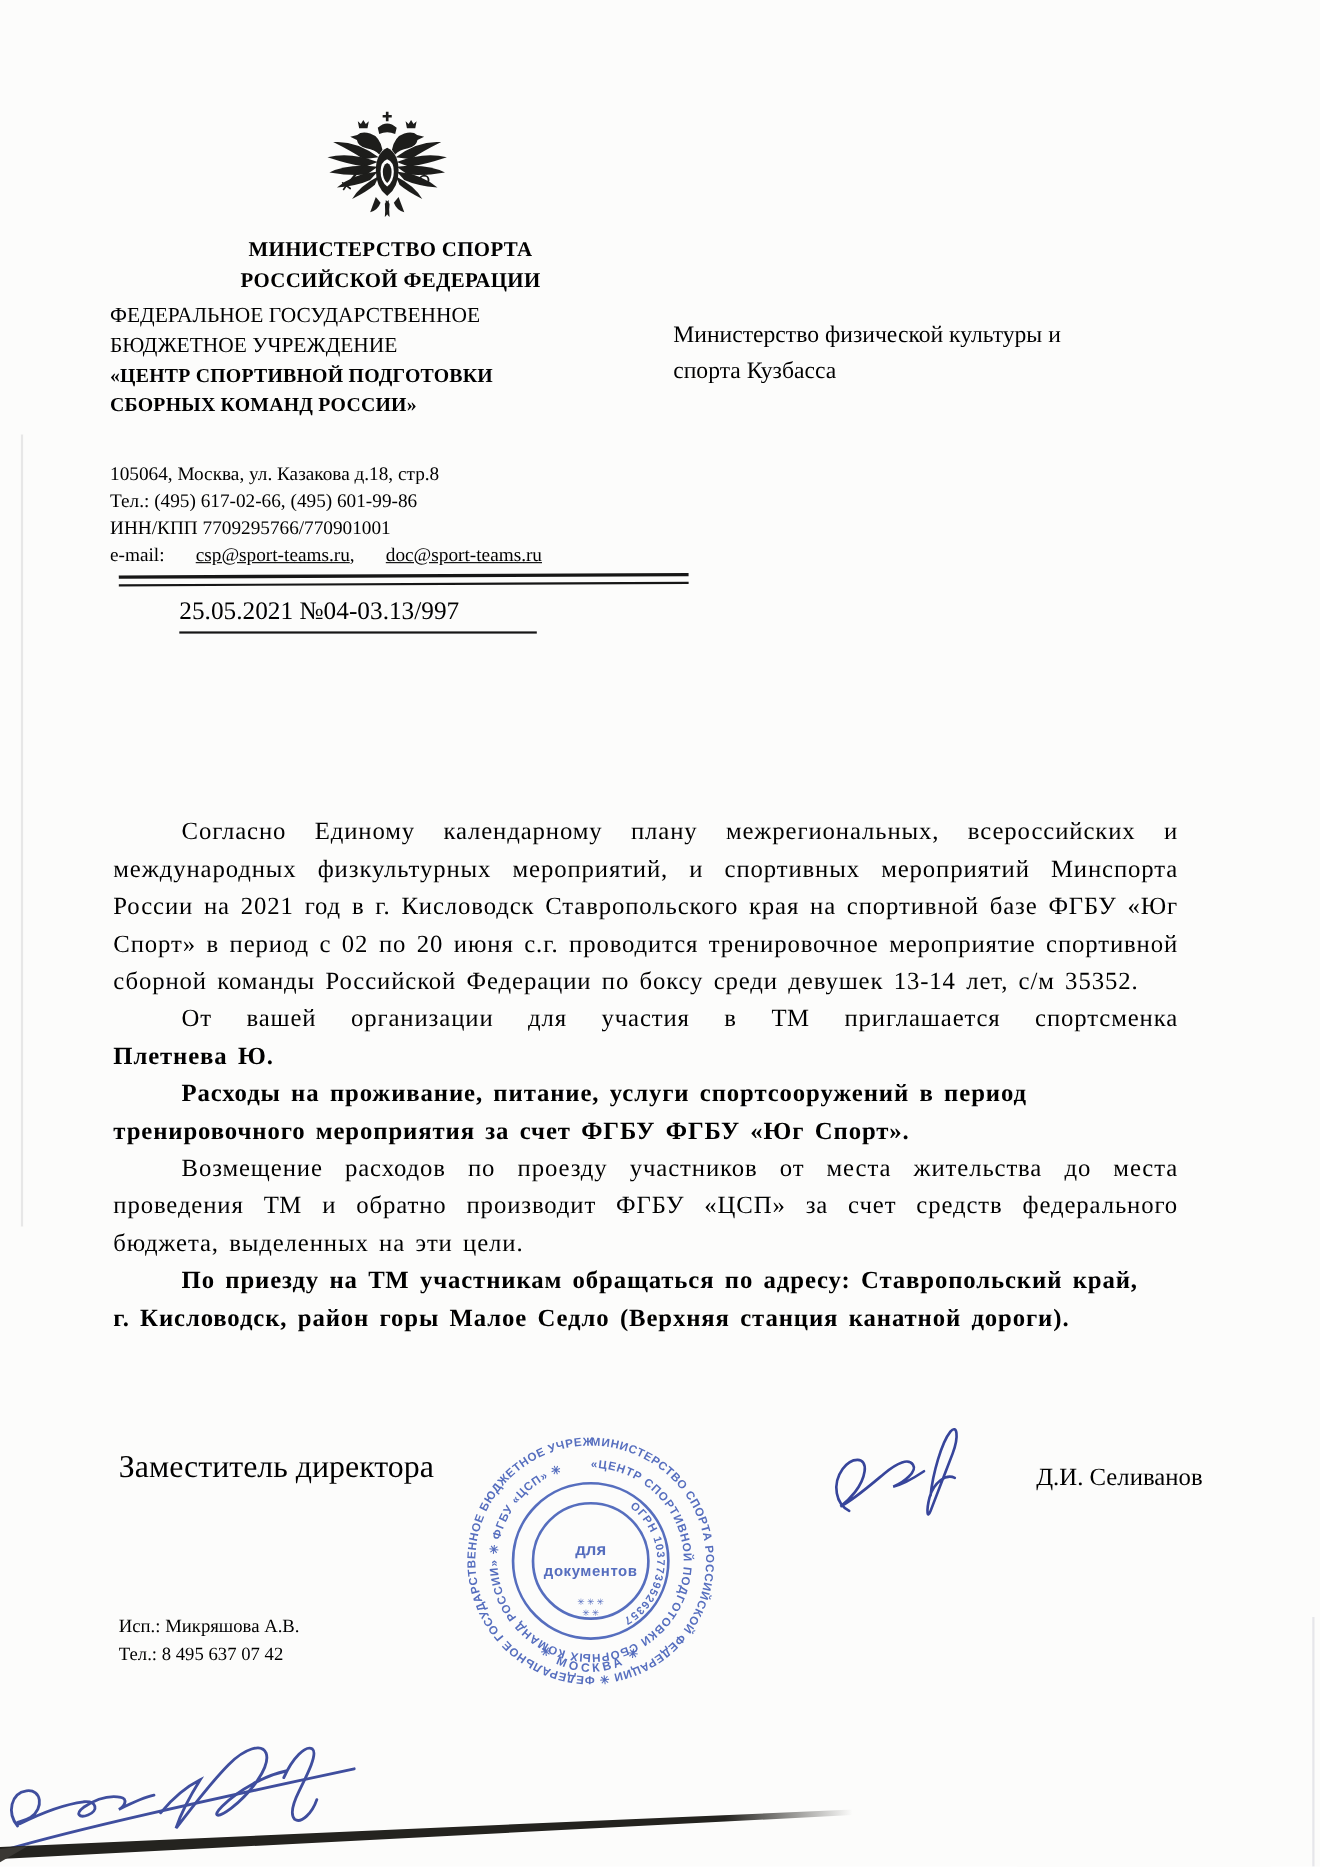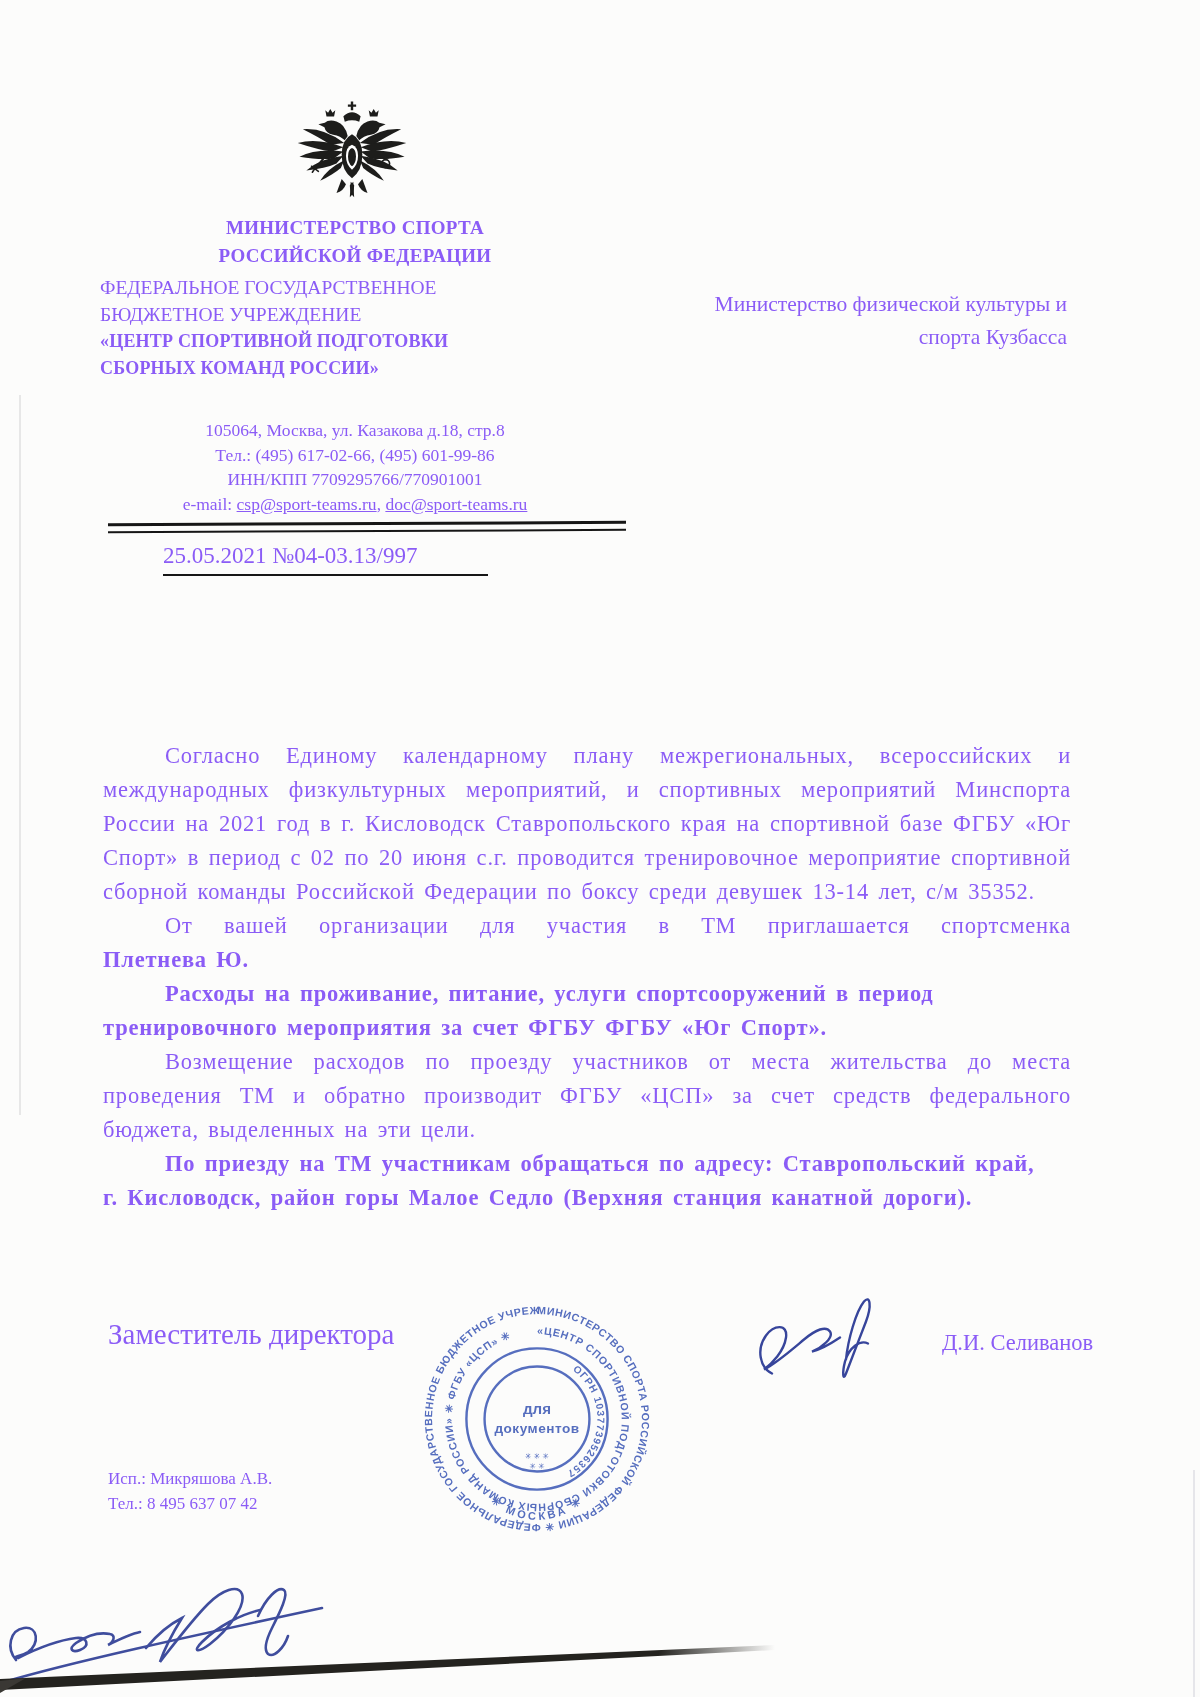--- a/index.html
+++ b/index.html
@@ -1,37 +1,37 @@
 <!DOCTYPE html>
 <html><head>
 <meta charset="utf-8">
 <style>
   html,body { margin:0; padding:0; background:#ffffff; }
   .page {
     position:relative; width:1200px; height:1697px; overflow:hidden;
-    background:#fcfcfb; color:#8b5cf6;
+    background:#fcfcfb; color:#000000;
     font-family:"Liberation Serif", serif;
   }
   
   .scanline-left { position:absolute; left:19px; top:395px; width:2px; height:720px; background:#dcdcdc; opacity:.65; }
   .edge-right { position:absolute; right:5px; top:1470px; width:2px; height:227px; background:#e6e6ea; }
 
   
   .emblem { position:absolute; left:296px; top:96px; width:112px; height:118px; }
   .ministry { position:absolute; left:100px; top:214px; width:510px; text-align:center;
     font-weight:bold; font-size:19px; line-height:28px; letter-spacing:.3px; }
   .org { position:absolute; left:100px; top:274px; width:510px; text-align:left;
     font-size:19.5px; line-height:27px; }
   .org .b { font-weight:bold; font-size:18px; letter-spacing:.2px; }
-  .addr { position:absolute; left:100px; top:418px; width:510px; text-align:center;
+  .addr { position:absolute; left:100px; top:418px; width:510px; 
     font-size:17.5px; line-height:24.5px;font-family:Liberation Serif, serif; }
-  .u { text-decoration:underline; }
-
-  
-  .recipient { position:absolute; left:612px; top:288px; width:455px; text-align:right;
+  .u { text-decoration:underline;margin-left:24px; }
+
+  
+  .recipient { position:absolute; left:612px; top:288px; width:455px; text-align:left;
     font-size:21.5px; line-height:33px; }
 
   
   .dbl-line { position:absolute; left:108px; top:522px; width:518px; height:5px;
     border-top:3.5px solid #161616; border-bottom:2px solid #161616; transform:rotate(-.25deg); }
   .refline { position:absolute; left:163px; top:543px; font-size:23px;
     border-bottom:2.5px solid #161616; padding:0 70px 5px 0; }
 
   
   .body-text { position:absolute; left:103px; top:739px; width:968px;

